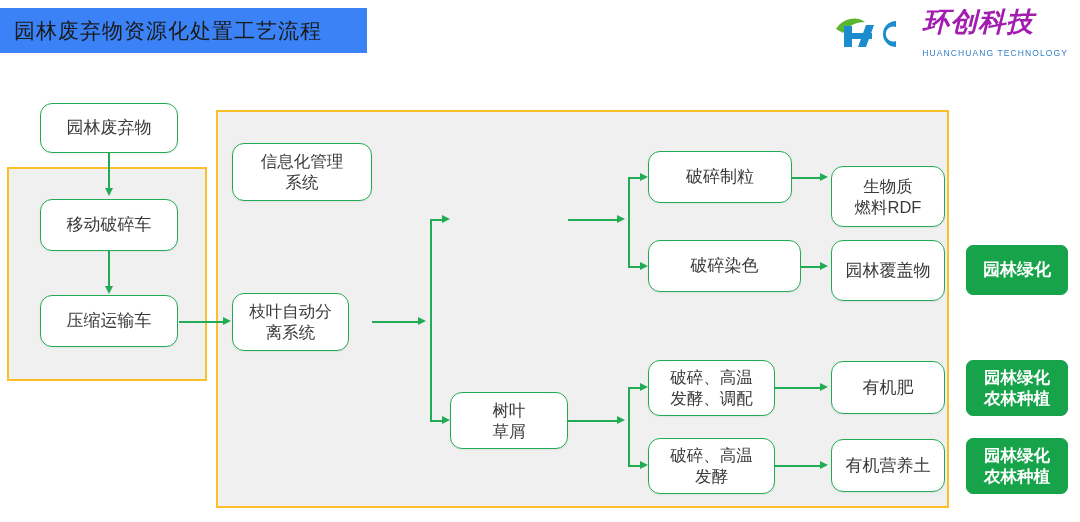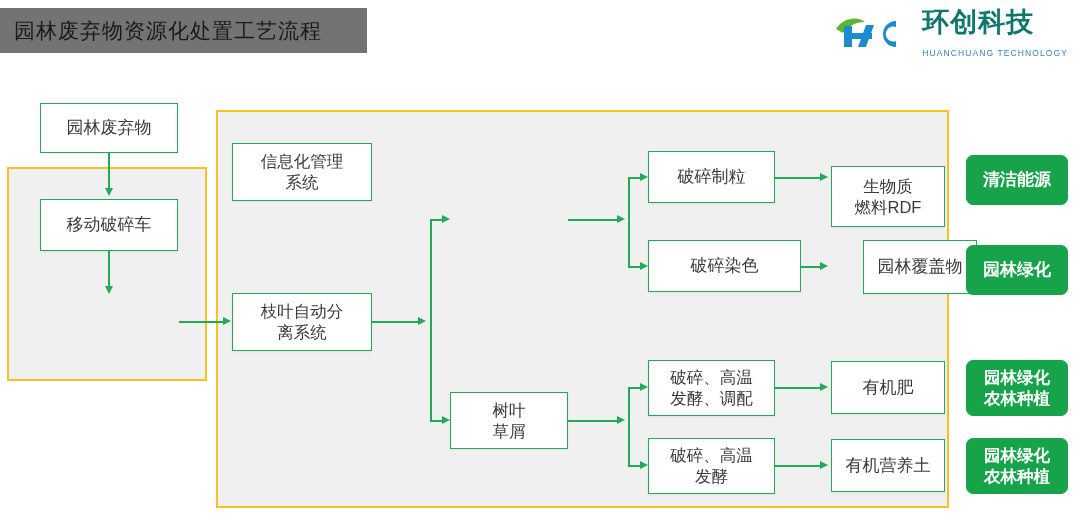--- a/index.html
+++ b/index.html
@@ -7,44 +7,44 @@
     width:1080px;height:522px;
     background:#ffffff;
     font-family:"Liberation Sans","DejaVu Sans",sans-serif;
     position:relative;overflow:hidden;
   }
   #canvas{position:absolute;left:0;top:0;width:1080px;height:522px;}
 
   
   .title-banner{
     position:absolute;left:0;top:8px;width:367px;height:45px;
-    background:#737373;display:flex;align-items:center;
+    background:#3b82f6;display:flex;align-items:center;
   }
   .title-banner .title-text{
     margin-left:14px;font-size:21px;color:#1a1a1a;letter-spacing:1px;
     font-weight:400;white-space:nowrap;
   }
 
   .logo{position:absolute;right:12px;top:10px;height:46px;display:flex;align-items:center;}
   .logo .mark{width:86px;height:40px;position:relative;margin-right:4px;}
   .logo .brand{display:flex;flex-direction:column;justify-content:center;line-height:1;}
-  .logo .brand-cn{font-size:27px;color:#0f766e;font-weight:700;letter-spacing:1px;white-space:nowrap;}
+  .logo .brand-cn{font-size:27px;color:#a21caf;font-weight:700;letter-spacing:1px;white-space:nowrap;font-style:italic;}
   .logo .brand-en{font-size:8.5px;color:#2f7fc4;letter-spacing:1.1px;margin-top:13px;white-space:nowrap;}
 
   
   .group-box{
     position:absolute;background:#f0f0f0;border:2px solid #fcbf28;box-sizing:border-box;
   }
   #left-group{left:7px;top:167px;width:200px;height:214px;}
   #main-group{left:216px;top:110px;width:733px;height:398px;}
 
   
   .node{
     position:absolute;box-sizing:border-box;
-    background:#ffffff;border:1.6px solid #22ab55;border-radius:0;
+    background:#ffffff;border:1.6px solid #22ab55;border-radius:12px;
     display:flex;align-items:center;justify-content:center;text-align:center;
     color:#3a3a3a;font-size:17px;line-height:1.25;
     box-shadow:0 1px 2px rgba(0,0,0,0.06);
   }
   .node.two-line{font-size:16.5px;}
   .node.filled{
     background:#16a34a;border-color:#16a34a;color:#ffffff;font-weight:700;
     border-radius:7px;box-shadow:none;font-size:17px;
   }
   .node.filled.two-line{font-size:16.5px;line-height:1.3;}
@@ -143,38 +143,41 @@
   <div class="arrow right" style="left:820px;top:461px;"></div>
 
   <div class="node" style="left:40px;top:103px;width:138px;height:50px;">
     <span>园林废弃物</span>
   </div>
 
   <div class="node" style="left:40px;top:199px;width:138px;height:52px;">
     <span>移动破碎车</span>
   </div>
 
+  <div class="node" style="left:40px;top:295px;width:138px;height:52px;">
+    <span>压缩运输车</span>
+  </div>
 
   <div class="node two-line" style="left:232px;top:143px;width:140px;height:58px;flex-direction:column;">
     <span>信息化管理</span>
     <span>系统</span>
   </div>
 
-  <div class="node two-line" style="left:232px;top:293px;width:140px;height:58px;flex-direction:column;">
+  <div class="node two-line" style="left:232px;top:293px;width:117px;height:58px;flex-direction:column;">
     <span>枝叶自动分</span>
     <span>离系统</span>
   </div>
 
 
   <div class="node two-line" style="left:450px;top:392px;width:118px;height:57px;flex-direction:column;">
     <span>树叶</span>
     <span>草屑</span>
   </div>
 
-  <div class="node" style="left:648px;top:151px;width:127px;height:52px;">
+  <div class="node" style="left:648px;top:151px;width:144px;height:52px;">
     <span>破碎制粒</span>
   </div>
 
   <div class="node" style="left:648px;top:240px;width:153px;height:52px;">
     <span>破碎染色</span>
   </div>
 
   <div class="node two-line" style="left:648px;top:360px;width:127px;height:56px;flex-direction:column;">
     <span>破碎、高温</span>
     <span>发酵、调配</span>
@@ -183,35 +186,32 @@
   <div class="node two-line" style="left:648px;top:438px;width:127px;height:56px;flex-direction:column;">
     <span>破碎、高温</span>
     <span>发酵</span>
   </div>
 
   <div class="node two-line" style="left:831px;top:166px;width:114px;height:61px;flex-direction:column;">
     <span>生物质</span>
     <span>燃料RDF</span>
   </div>
 
-  <div class="node" style="left:831px;top:240px;width:114px;height:54px;margin-left:32px;">
+  <div class="node" style="left:831px;top:240px;width:114px;height:61px;">
     <span>园林覆盖物</span>
   </div>
 
   <div class="node" style="left:831px;top:361px;width:114px;height:53px;">
     <span>有机肥</span>
   </div>
 
   <div class="node" style="left:831px;top:439px;width:114px;height:53px;">
     <span>有机营养土</span>
   </div>
 
-  <div class="node filled" style="left:966px;top:155px;width:102px;height:50px;">
-    <span>清洁能源</span>
-  </div>
 
   <div class="node filled" style="left:966px;top:245px;width:102px;height:50px;">
     <span>园林绿化</span>
   </div>
 
   <div class="node filled two-line" style="left:966px;top:360px;width:102px;height:56px;flex-direction:column;">
     <span>园林绿化</span>
     <span>农林种植</span>
   </div>
 

